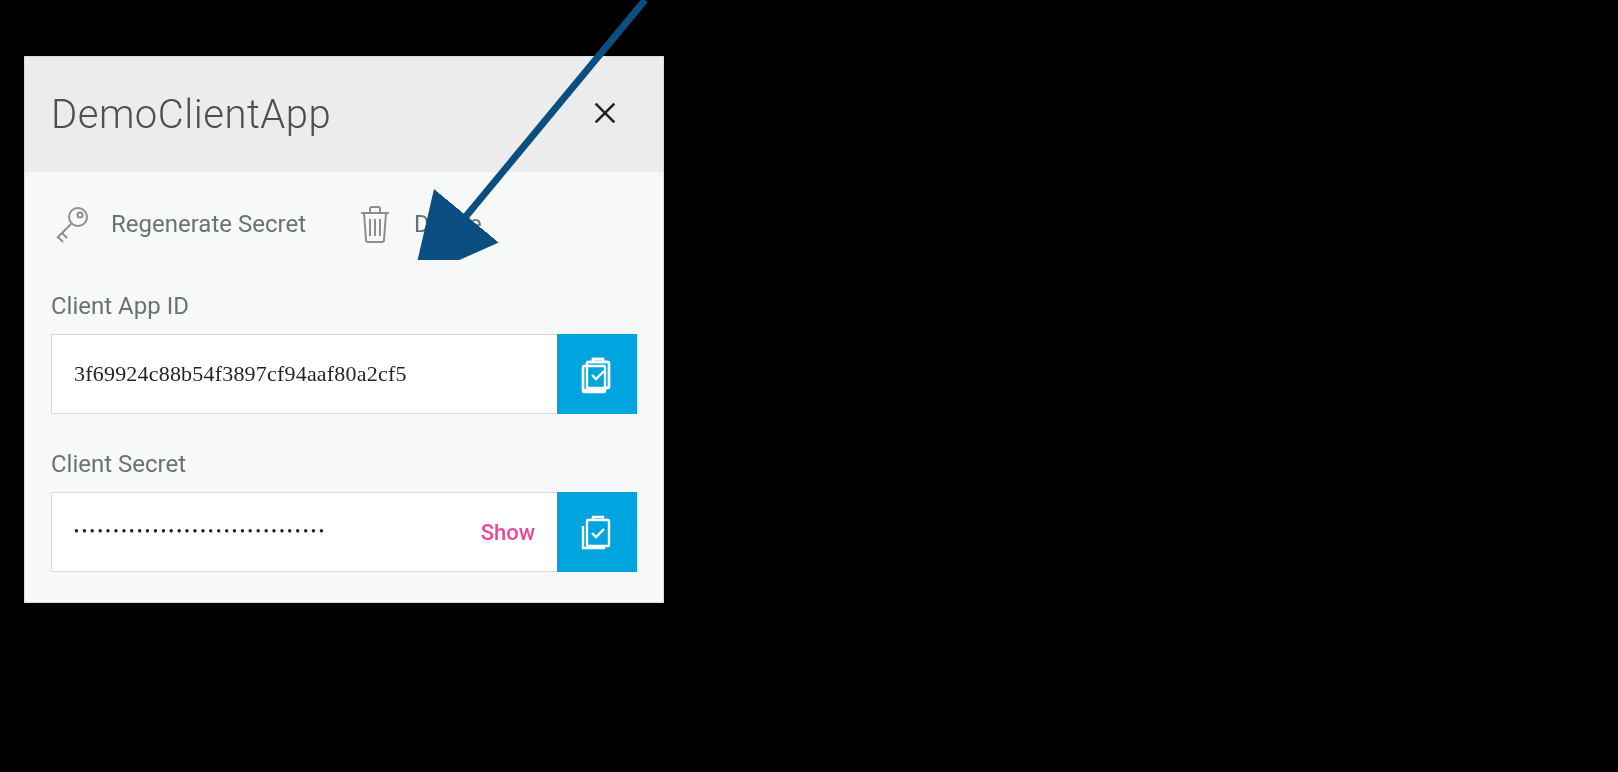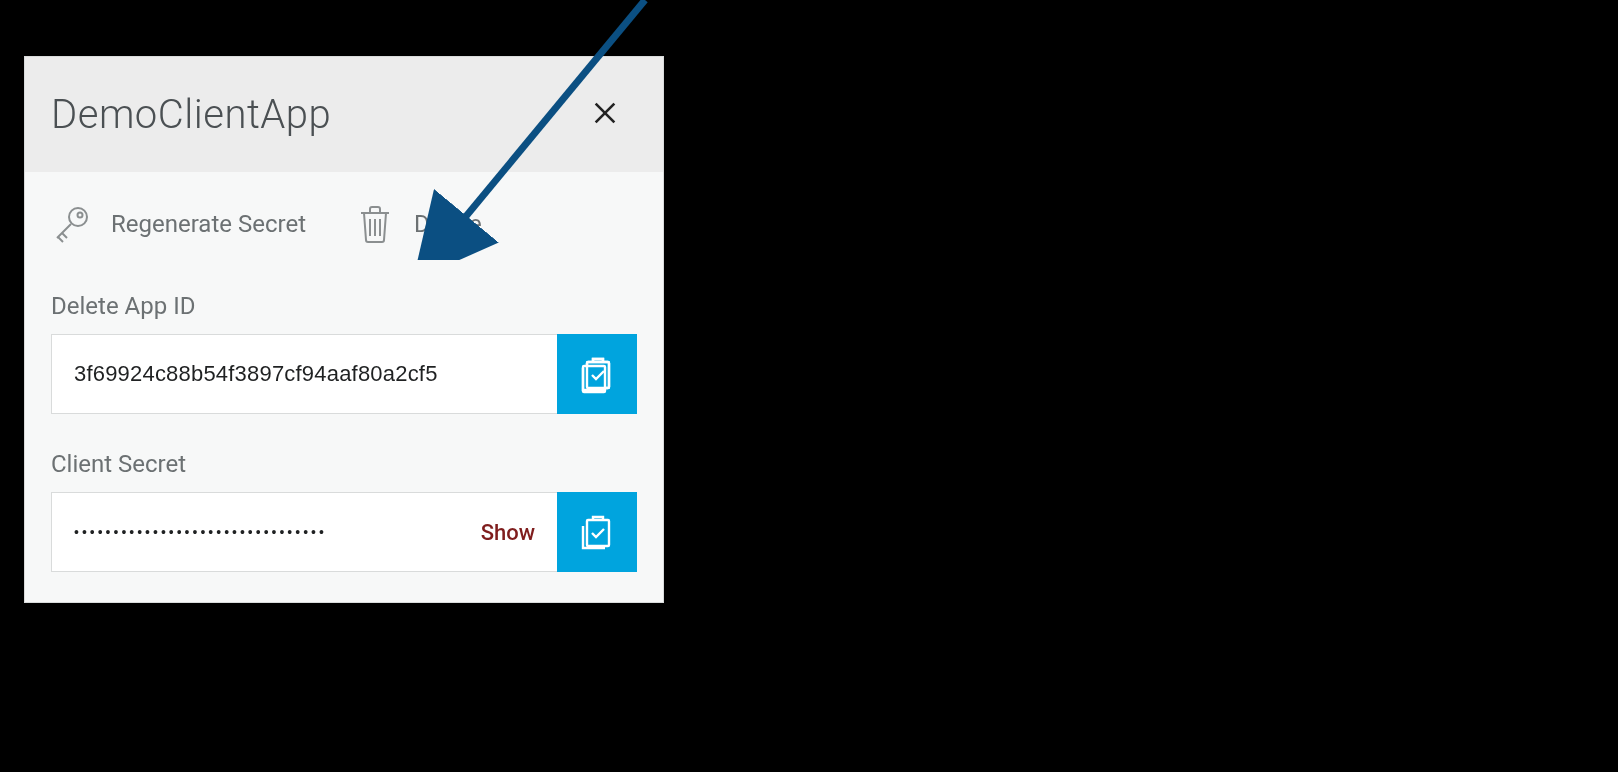--- a/index.html
+++ b/index.html
@@ -66,24 +66,24 @@
     border: 1px solid #d9dbdb;
     border-right: none;
     padding: 0 22px;
     height: 80px;
     display: flex;
     align-items: center;
     justify-content: space-between;
     font-size: 22px;
     color: #1f2122;
   }
-  .field-input .value-text { font-family: Liberation Sans, sans-serif; letter-spacing: 0.2px; overflow: hidden; text-overflow: ellipsis; white-space: nowrap; }
+  .field-input .value-text { font-family: Liberation Serif, serif; letter-spacing: 0.2px; overflow: hidden; text-overflow: ellipsis; white-space: nowrap; }
   .field-input .dots { letter-spacing: 3px; font-size: 14px; }
 
-  .show-link { font-size: 22px; color: #7f1d1d; font-weight: 500; cursor: pointer; margin-left: 24px; text-align: center; }
+  .show-link { font-size: 22px; color: #ec4899; font-weight: 500; cursor: pointer; margin-left: 24px; text-align: center; }
 
   .copy-btn {
     width: 80px;
     height: 80px;
     background: #00a4de;
     border: 1px solid #00a4de;
     display: flex;
     align-items: center;
     justify-content: center;
     cursor: pointer;
@@ -140,21 +140,21 @@
             <line x1="14" y1="15" x2="14" y2="32"></line>
             <line x1="19" y1="15" x2="19" y2="32"></line>
             <line x1="24" y1="15" x2="24" y2="32"></line>
           </svg>
         </span>
         <span class="action-label">Delete</span>
       </div>
     </div>
 
     <div class="field-block">
-      <label class="field-label">Delete App ID</label>
+      <label class="field-label">Client App ID</label>
       <div class="field-row">
         <div class="field-input">
           <span class="value-text">3f69924c88b54f3897cf94aaf80a2cf5</span>
         </div>
         <div class="copy-btn">
           <span>
             <svg viewBox="0 0 40 40" fill="none" stroke="#fff" stroke-width="2.4">
               <rect x="10" y="8" width="22" height="26" rx="1"></rect>
               <path d="M16 8 V5 h10 V8"></path>
               <rect x="6" y="12" width="22" height="26" rx="1" fill="#00a4de"></rect>

